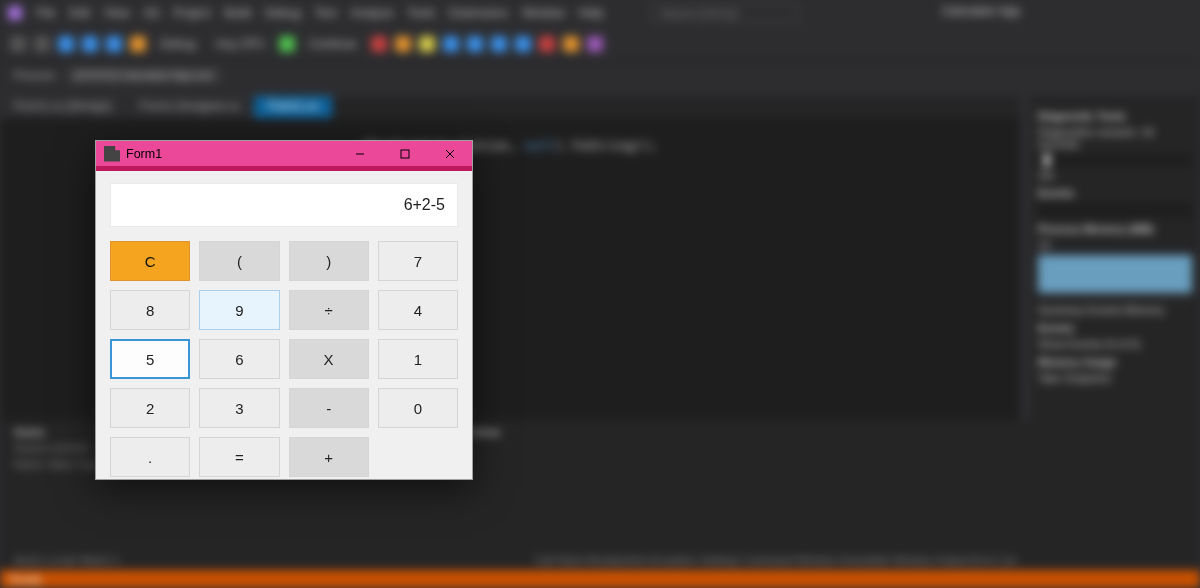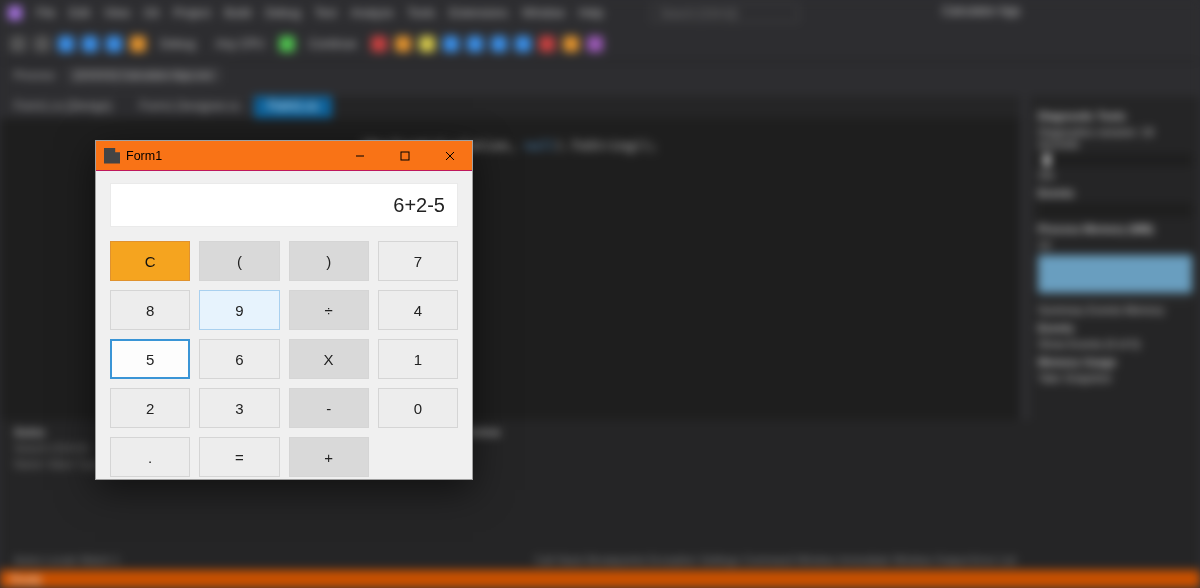--- a/index.html
+++ b/index.html
@@ -66,41 +66,41 @@
     position: absolute;
     left: 95px; top: 140px;
     width: 378px; height: 340px;
     background: #f0f0f0;
     border: 1px solid #a0a0a0;
     box-shadow: 0 10px 35px rgba(0,0,0,.55);
     z-index: 10;
     display: flex; flex-direction: column;
   }
   .titlebar {
-    height: 30px; background: #f97316;
+    height: 30px; background: #ec4899;
     display: flex; align-items: center;
-    border-bottom: 1px solid #be185d;
+    border-bottom: 5px solid #be185d;
   }
   .titlebar .icon {
     width: 16px; height: 16px; margin: 0 6px 0 8px;
     background: #444; display:inline-block;
     clip-path: polygon(0 0,70% 0,70% 30%,100% 30%,100% 100%,0 100%);
   }
   .titlebar .title { font-size: 12.5px; color:#000; flex:0 0 auto; }
   .titlebar .spacer { flex:1; }
   .winbtn {
     width: 45px; height: 30px; display:flex; align-items:center; justify-content:center;
     font-size: 11px; color:#000; cursor:default;
   }
   .winbtn svg { width:10px; height:10px; stroke:#000; stroke-width:1; fill:none; }
   .body { flex:1; padding: 12px 14px 14px; }
   .display {
     height: 44px; background:#fff; border:1px solid #eaeaea;
     display:flex; align-items:center; justify-content:flex-end;
-    padding:0 12px; font-size:20px; color:#222; margin-bottom:14px;
+    padding:0 12px; font-size:16px; color:#222; margin-bottom:14px;
   }
   .grid {
     display:grid; grid-template-columns: repeat(4, 1fr);
     gap: 9px;
   }
   .btn {
     height: 40px; background:#e5e5e5; border:1px solid #d5d5d5;
     display:flex; align-items:center; justify-content:center;
     font-size:15px; color:#222; user-select:none;
   }

